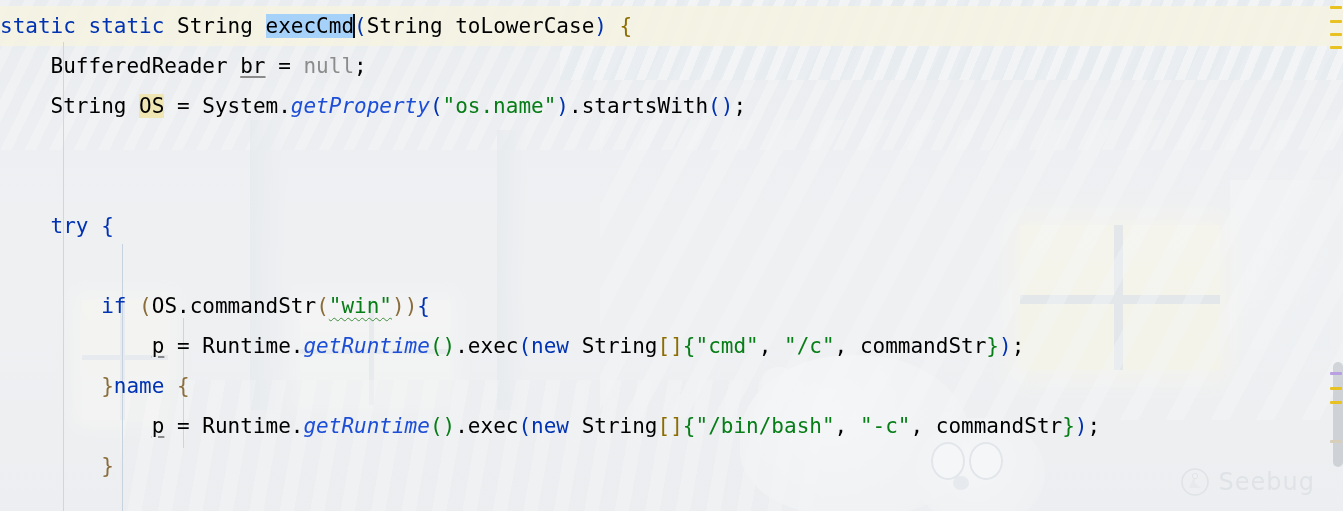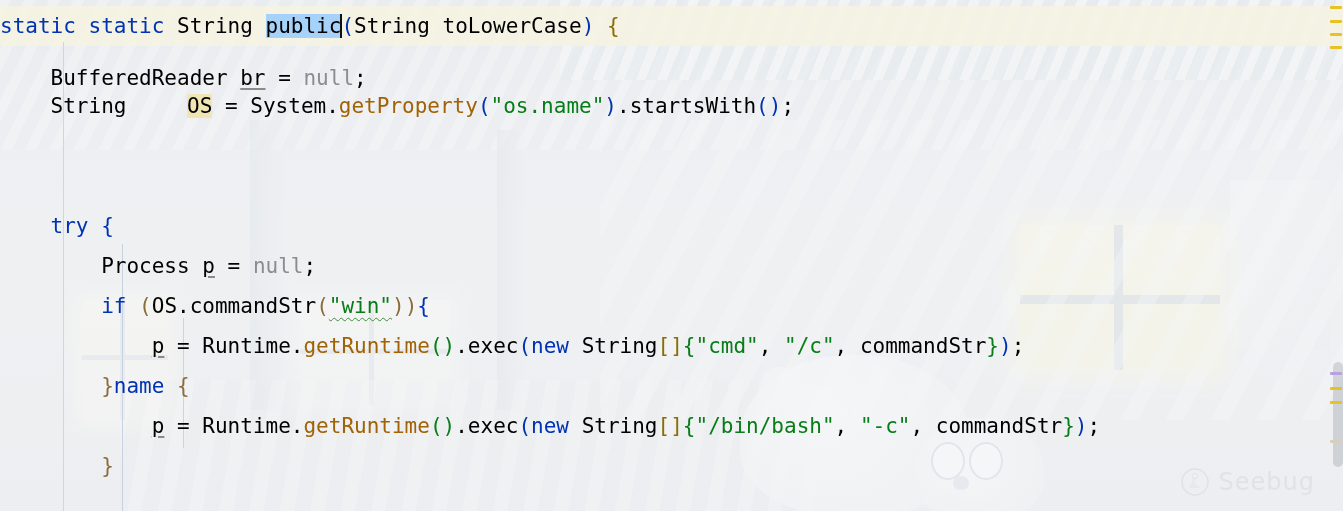--- a/index.html
+++ b/index.html
@@ -79,28 +79,28 @@
   .line{
     position:absolute;left:0;width:100%;height:40px;
     font-size:21px;line-height:40px;
     white-space:pre;
     color:#000000;
     letter-spacing:0px;
   }
   .kw{color:#0033b3;}
   .str{color:#067d17;}
   .num,.nul{color:#8c8c8c;}
-  .meth-it{color:#a16207;}
+  .meth-it{font-style:italic;color:#1d4ed8;}
   .paren-b{color:#0033b3;}
   .paren-g{color:#067d17;}
   .paren-t{color:#8a6d3b;}
   .brace-y{color:#8c6d00;}
   .und{text-decoration:underline;text-decoration-color:#8a8a8a;text-underline-offset:3px;}
   .sel{background:#a6d2fa;}
-  .occ{background:#f0e6b4;margin-left:48px;}
+  .occ{background:#f0e6b4;}
   .squig{
     text-decoration:underline;
     text-decoration-style:wavy;
     text-decoration-color:#3f8f3f;
     text-underline-offset:4px;
     text-decoration-thickness:1px;
   }
   .caret{
     display:inline-block;width:0;border-left:2px solid #111;height:24px;
     vertical-align:-5px;margin:0 -1px;
@@ -161,27 +161,26 @@
       <div class="caret-line" style="top: 6px; background: rgb(245, 243, 224);"></div>
     </div>
 
   <div id="guides">
       <div class="guide" style="left: 63px; top: 42px; height: 469px; background: rgb(207, 217, 211);"></div>
       <div class="guide" style="left: 122px; top: 244px; height: 267px; background: rgb(198, 210, 222);"></div>
       <div class="guide" style="left: 183px; top: 318px; height: 130px; background: rgb(204, 213, 222);"></div>
     </div>
 
   <div id="code">
-      <div class="line" style="top: 6px; font-size: 21px; line-height: 40px;"><span class="kw">static</span><span> </span><span class="kw">static</span><span> String </span><span class="sel">public</span><span class="caret"></span><span class="paren-b">(</span><span>String toLowerCase</span><span class="paren-b">)</span><span> </span><span class="brace-y">{</span></div>
-      <div class="line" style="top: 58px; font-size: 21px; line-height: 40px;"><span>    BufferedReader </span><span class="und">br</span><span> = </span><span class="nul">null</span><span>;</span></div>
+      <div class="line" style="top: 6px; font-size: 21px; line-height: 40px;"><span class="kw">static</span><span> </span><span class="kw">static</span><span> String </span><span class="sel">execCmd</span><span class="caret"></span><span class="paren-b">(</span><span>String toLowerCase</span><span class="paren-b">)</span><span> </span><span class="brace-y">{</span></div>
+      <div class="line" style="top: 46px; font-size: 21px; line-height: 40px;"><span>    BufferedReader </span><span class="und">br</span><span> = </span><span class="nul">null</span><span>;</span></div>
       <div class="line" style="top: 86px; font-size: 21px; line-height: 40px;"><span>    String </span><span class="occ">OS</span><span> = System.</span><span class="meth-it">getProperty</span><span class="paren-b">(</span><span class="str">"os.name"</span><span class="paren-b">)</span><span>.startsWith</span><span class="paren-b">(</span><span class="paren-b">)</span><span>;</span></div>
       <div class="line" style="top: 126px; font-size: 21px; line-height: 40px;"></div>
       <div class="line" style="top: 166px; font-size: 21px; line-height: 40px;"></div>
       <div class="line" style="top: 206px; font-size: 21px; line-height: 40px;"><span>    </span><span class="kw">try</span><span> </span><span class="paren-b">{</span></div>
-      <div class="line" style="top: 246px; font-size: 21px; line-height: 40px;"><span>        Process </span><span class="und">p</span><span> = </span><span class="nul">null</span><span>;</span></div>
       <div class="line" style="top: 286px; font-size: 21px; line-height: 40px;"><span>        </span><span class="kw">if</span><span> </span><span class="paren-t">(</span><span>OS.commandStr</span><span class="paren-t">(</span><span class="str squig">"win"</span><span class="paren-t">)</span><span class="paren-t">)</span><span class="paren-b">{</span></div>
       <div class="line" style="top: 326px; font-size: 21px; line-height: 40px;"><span>            </span><span class="und">p</span><span> = Runtime.</span><span class="meth-it">getRuntime</span><span class="paren-g">(</span><span class="paren-g">)</span><span>.exec</span><span class="paren-b">(</span><span class="kw">new</span><span> String</span><span class="brace-y">[</span><span class="brace-y">]</span><span class="paren-g">{</span><span class="str">"cmd"</span><span>, </span><span class="str">"/c"</span><span>, commandStr</span><span class="paren-g">}</span><span class="paren-b">)</span><span>;</span></div>
       <div class="line" style="top: 366px; font-size: 21px; line-height: 40px;"><span>        </span><span class="paren-t">}</span><span class="kw">name</span><span> </span><span class="paren-t">{</span></div>
       <div class="line" style="top: 406px; font-size: 21px; line-height: 40px;"><span>            </span><span class="und">p</span><span> = Runtime.</span><span class="meth-it">getRuntime</span><span class="paren-g">(</span><span class="paren-g">)</span><span>.exec</span><span class="paren-b">(</span><span class="kw">new</span><span> String</span><span class="brace-y">[</span><span class="brace-y">]</span><span class="paren-g">{</span><span class="str">"/bin/bash"</span><span>, </span><span class="str">"-c"</span><span>, commandStr</span><span class="paren-g">}</span><span class="paren-b">)</span><span>;</span></div>
       <div class="line" style="top: 446px; font-size: 21px; line-height: 40px;"><span>        </span><span class="paren-t">}</span></div>
     </div>
 
   <div id="markers">
     <div id="scrollthumb" style="top: 362px; height: 105px;"></div>
   <div class="mark" style="top: 6px; width: 12px; background: rgb(232, 194, 34);"></div>

